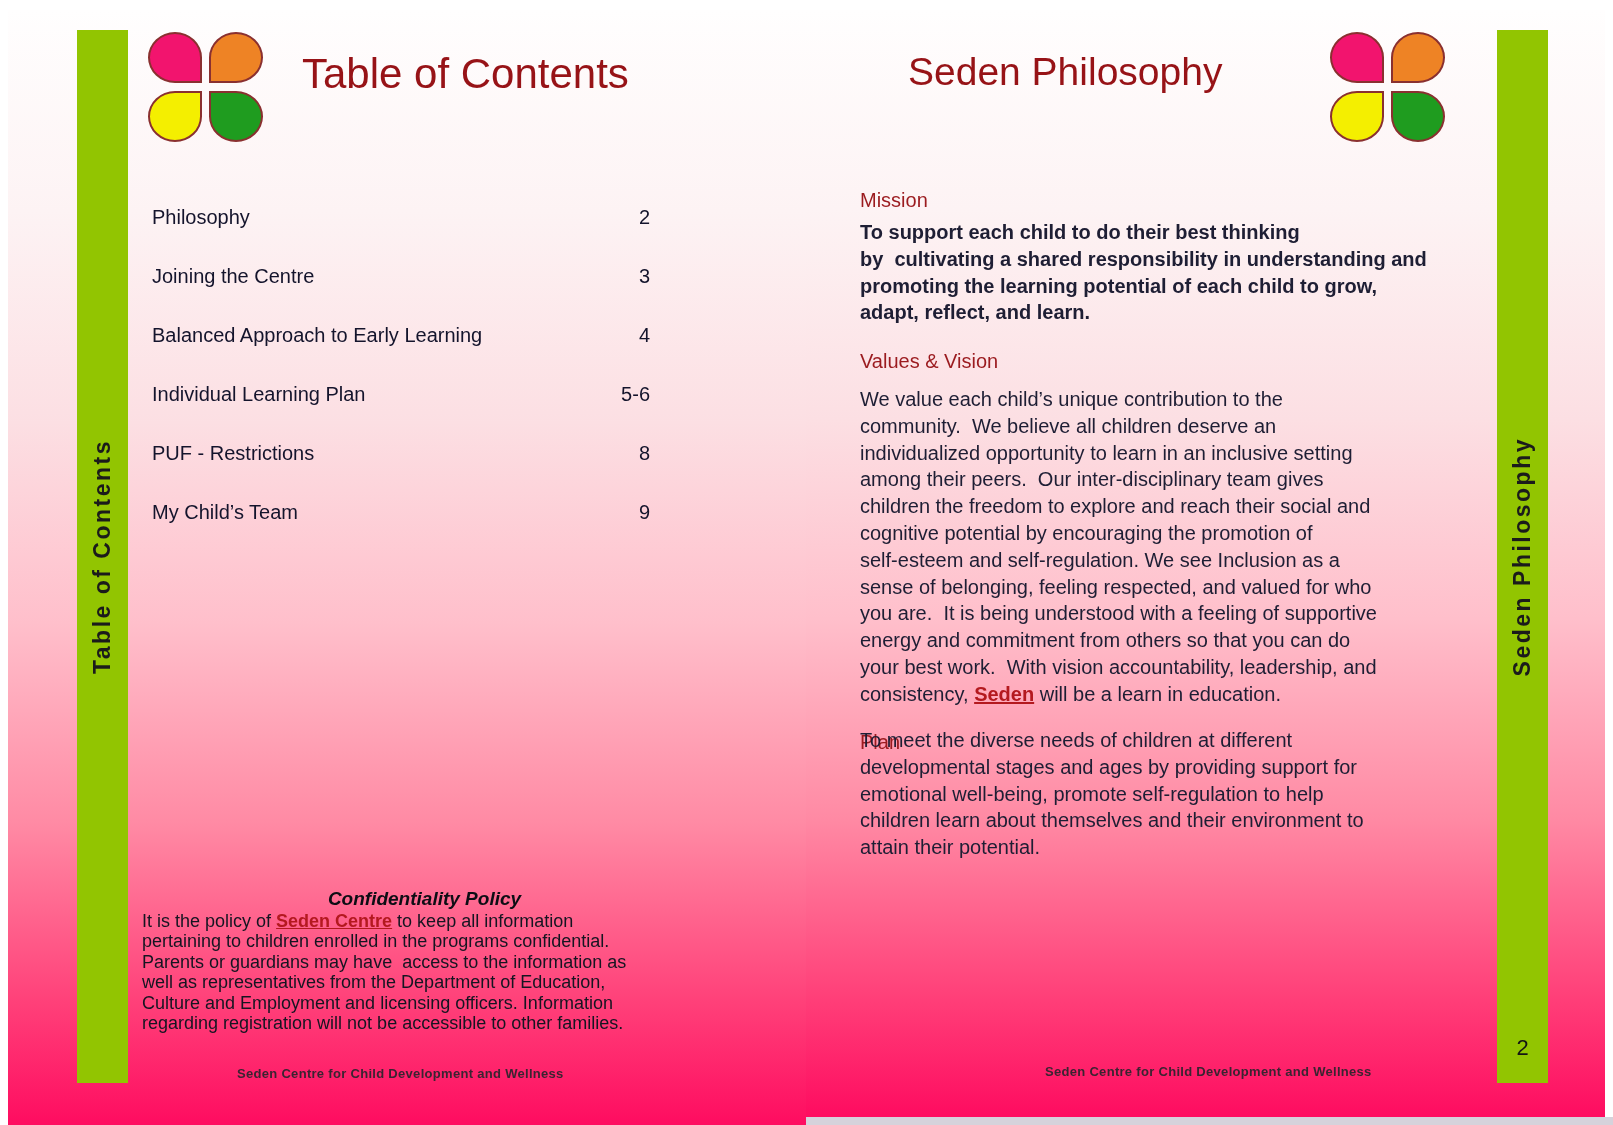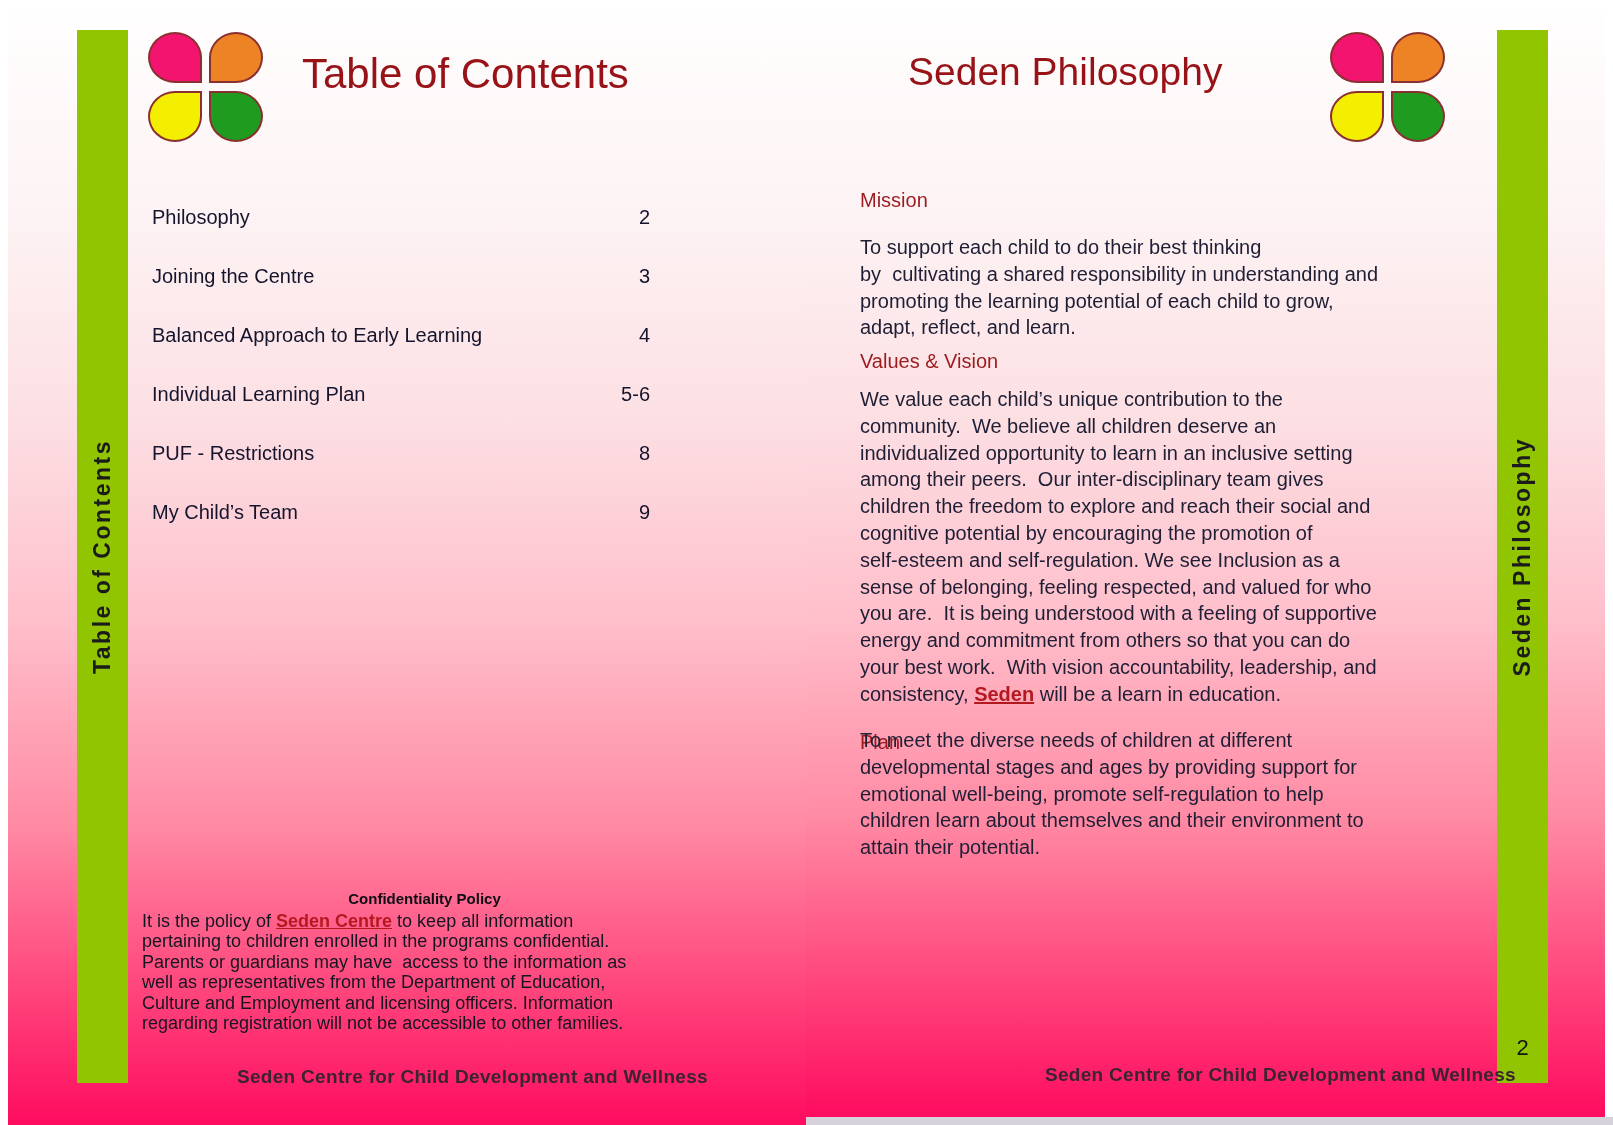--- a/index.html
+++ b/index.html
@@ -34,33 +34,33 @@
   .title-left{left:294px;top:40px;}
   .title-right{left:102px;top:40px;font-size:39px;}
 
   
   .toc{position:absolute;left:144px;top:178px;width:498px;margin:0;padding:0;list-style:none;}
   .toc-row{height:59px;display:flex;justify-content:space-between;align-items:center;
            font-size:20px;color:#14142c;}
 
   
   .conf{position:absolute;left:134px;top:878px;width:565px;color:#0d0d14;}
-  .conf-heading{font-size:15px;font-weight:bold;text-align:center;line-height:21px;margin-bottom:2px;}
+  .conf-heading{font-size:19px;font-weight:bold;text-align:center;line-height:21px;margin-bottom:2px;font-style:italic;}
   .conf-body{font-size:18px;line-height:20.4px;white-space:pre;color:#151521;}
   .red-bold{color:#b4191f;font-weight:bold;text-decoration:underline;}
 
   
   .content{position:absolute;left:54px;top:0;width:645px;}
   .sec-heading{position:absolute;margin:0;font-size:20px;font-weight:normal;color:#9b1b1f;line-height:22px;}
   .sec-body{position:absolute;margin:0;font-size:20px;line-height:26.8px;color:#1e1e34;white-space:pre;}
-  .h-mission{top:179px;} .b-mission{top:224px;}
+  .h-mission{top:179px;} .b-mission{top:209px;font-weight:bold;}
   .h-values{top:340px;}  .b-values{top:376px;}
   .h-focus{top:721px;}   .b-focus{top:717px;}
 
-  .footer{position:absolute;font-size:19px;font-weight:bold;letter-spacing:0.3px;color:#3a2431;white-space:nowrap;}
+  .footer{position:absolute;font-size:13px;font-weight:bold;letter-spacing:0.3px;color:#3a2431;white-space:nowrap;}
   .footer-left{left:229px;top:1056px;}
   .footer-right{left:239px;top:1054px;}
 </style>
 </head>
 <body>
 
 <div class="canvas">
 
   <div class="page page-left">
     <div class="vbar vbar-left">

